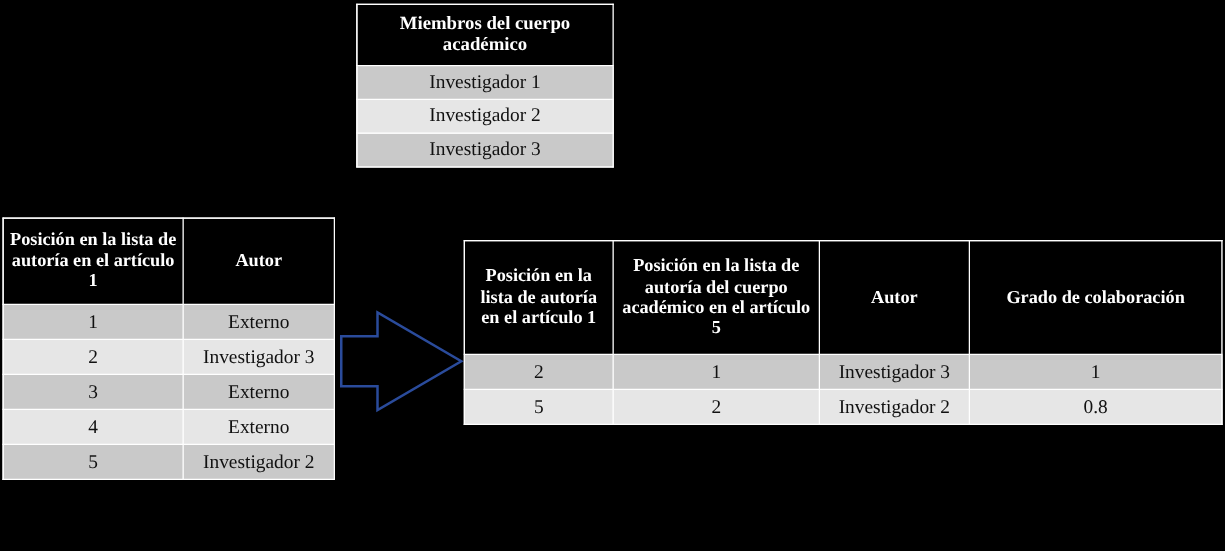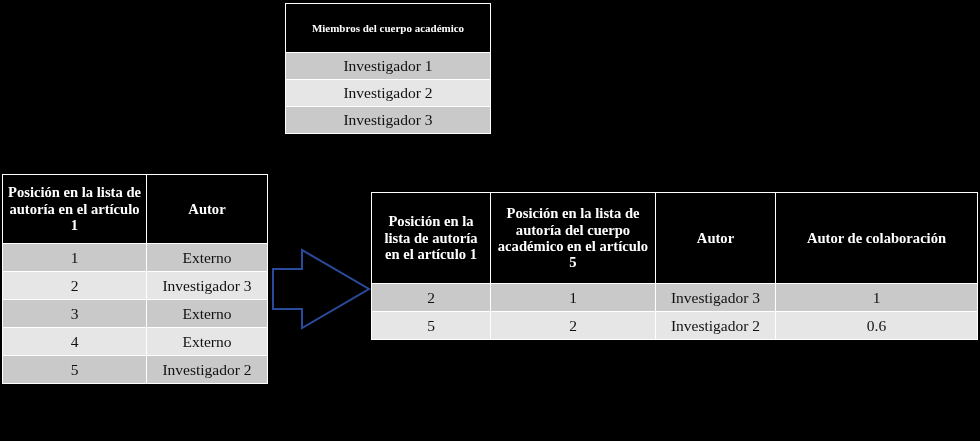--- a/index.html
+++ b/index.html
@@ -47,21 +47,21 @@
 
   
   #members-table {
     left: 285px;
     top: 3px;
     width: 206px;
     font-size: 15.5px;
   }
   #members-table th {
     height: 49px;
-    font-size: 11px;
+    font-size: 15px;
     padding: 2px 8px;
   }
   #members-table td {
     height: 27px;
     font-size: 15.5px;
   }
 
   
   #source-table {
     left: 2px;
@@ -177,30 +177,30 @@
     <col class="c-p1">
       <col class="c-p2">
       <col class="c-au">
       <col class="c-gr">
   </colgroup>
   <thead>
     <tr>
       <th>Posición en la lista de autoría en el artículo 1</th>
       <th>Posición en la lista de autoría del cuerpo académico en el artículo 5</th>
       <th>Autor</th>
-      <th>Autor de colaboración</th>
+      <th>Grado de colaboración</th>
     </tr>
   </thead>
   <tbody>
     <tr class="row-a">
       <td>2</td>
       <td>1</td>
       <td>Investigador 3</td>
       <td>1</td>
     </tr>
     <tr class="row-b">
       <td>5</td>
       <td>2</td>
       <td>Investigador 2</td>
-      <td>0.6</td>
+      <td>0.8</td>
     </tr>
   </tbody>
 </table>
 
 </body></html>

